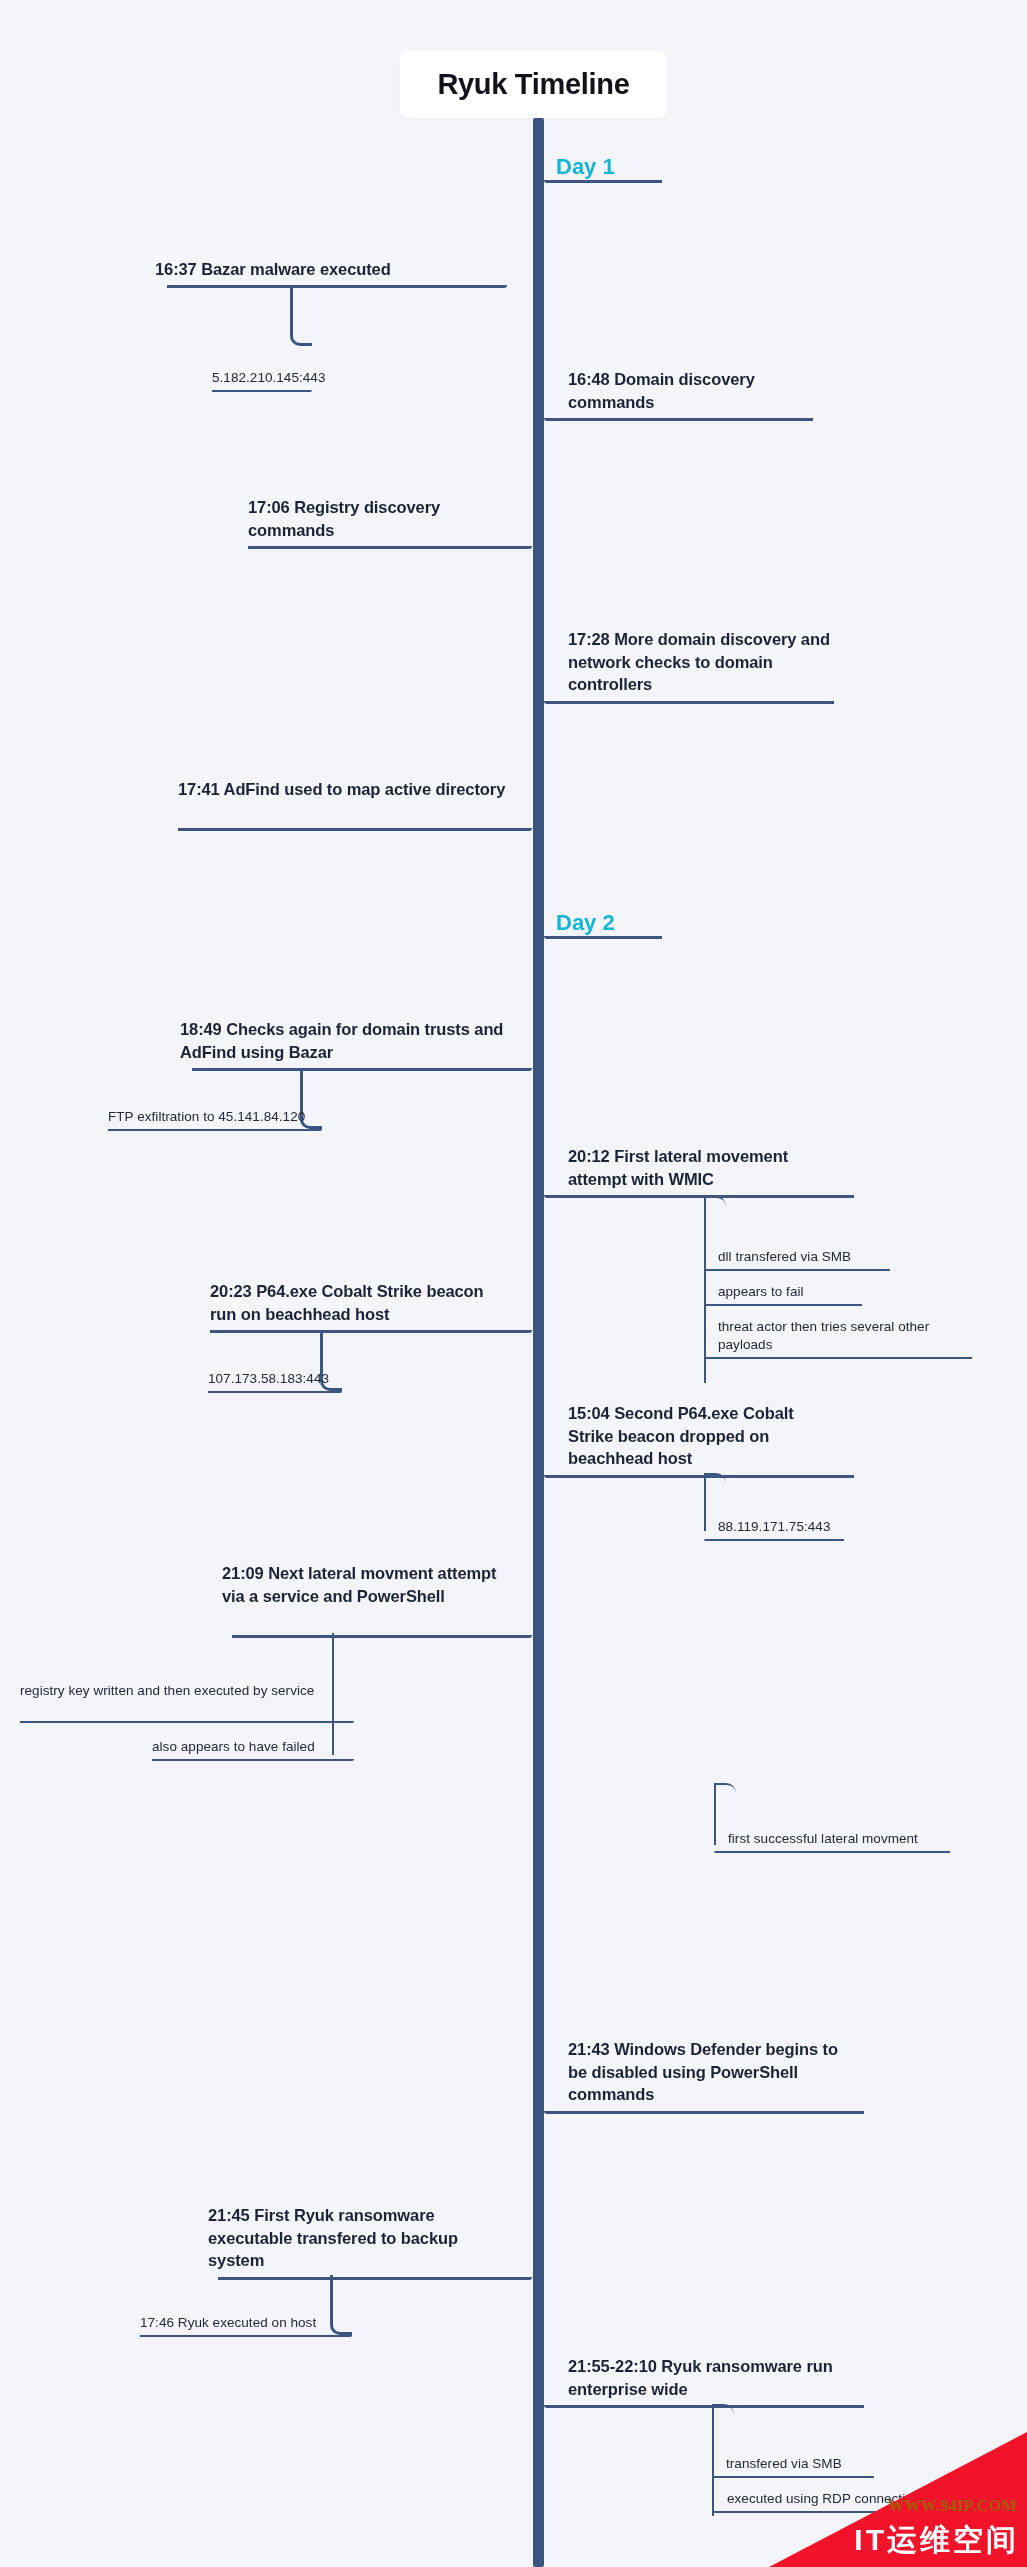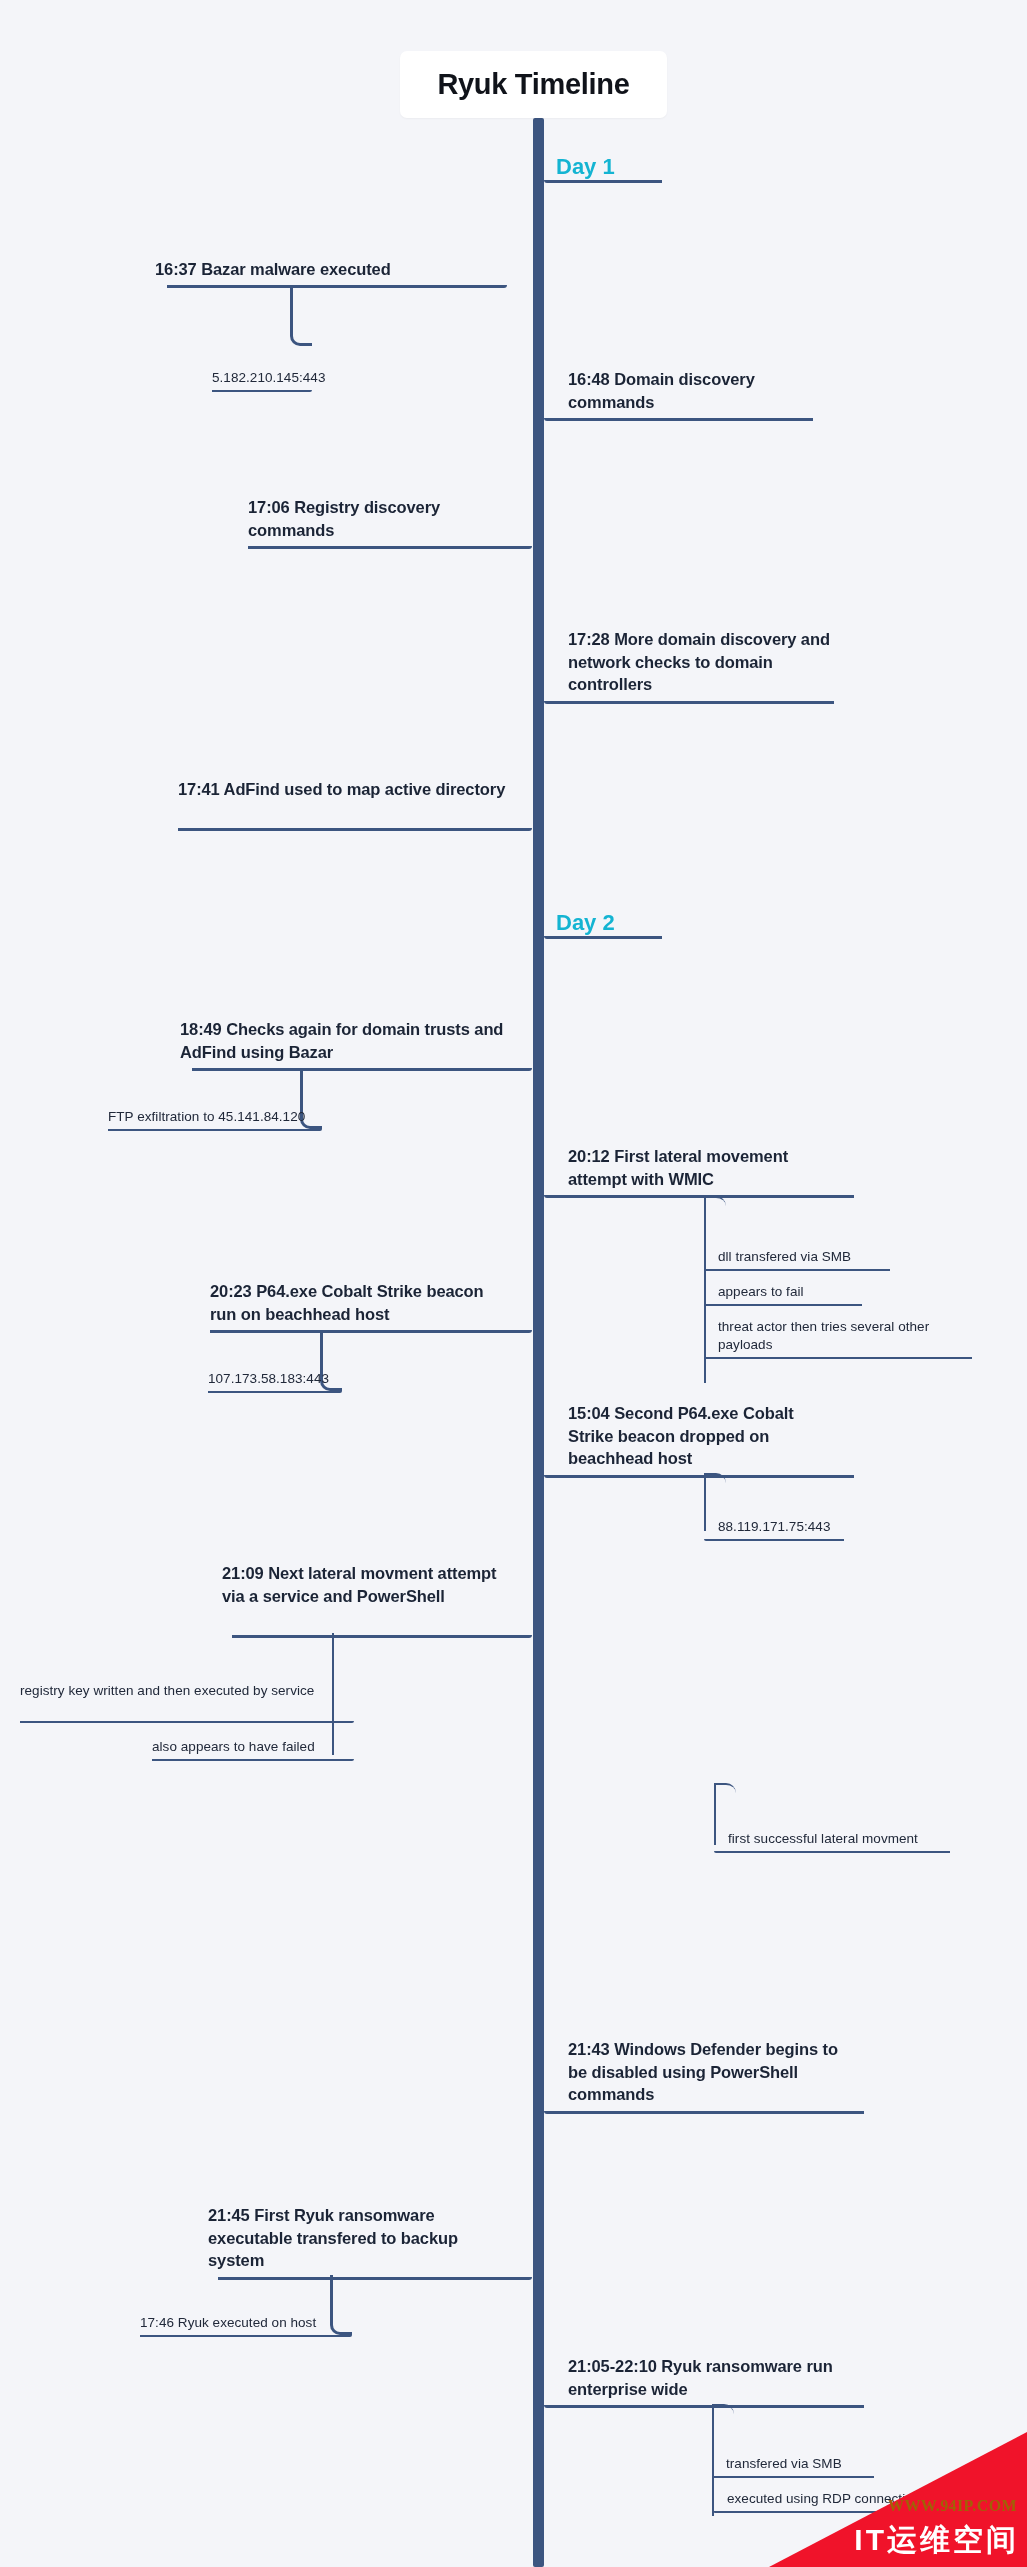--- a/index.html
+++ b/index.html
@@ -302,21 +302,21 @@
     <div class="txt">21:45 First Ryuk ransomware executable transfered to backup system</div>
     <div class="rail" style="top:73px; width:314px;"></div>
   </div>
   <div class="elbow" style="left:330px; top:2275px; width:22px; height:60px; border-width:0 0 3px 3px; border-bottom-left-radius:10px;"></div>
   <div class="sub left" style="left:140px; top:2314px; width:212px;">
     <div class="stxt">17:46 Ryuk executed on host</div>
     <div class="srail" style="top:21px; width:212px;"></div>
   </div>
 
   <div class="node right" style="left:544px; top:2355px; width:320px;">
-    <div class="txt">21:05-22:10 Ryuk ransomware run enterprise wide</div>
+    <div class="txt">21:55-22:10 Ryuk ransomware run enterprise wide</div>
     <div class="rail" style="top:50px; width:320px;"></div>
   </div>
   <div class="elbow" style="left:712px; top:2406px; width:22px; height:110px; border-width:0 0 0 2px;"></div>
   <div class="elbow" style="left:712px; top:2404px; width:22px; height:14px; border-width:0 0 0 2px; border-top:2px solid #3c5580; border-top-right-radius:10px;"></div>
   <div class="sub right" style="left:712px; top:2455px; width:162px;">
     <div class="stxt">transfered via SMB</div>
     <div class="srail" style="top:21px; width:162px;"></div>
   </div>
   <div class="sub right" style="left:713px; top:2490px; width:226px;">
     <div class="stxt">executed using RDP connection</div>

